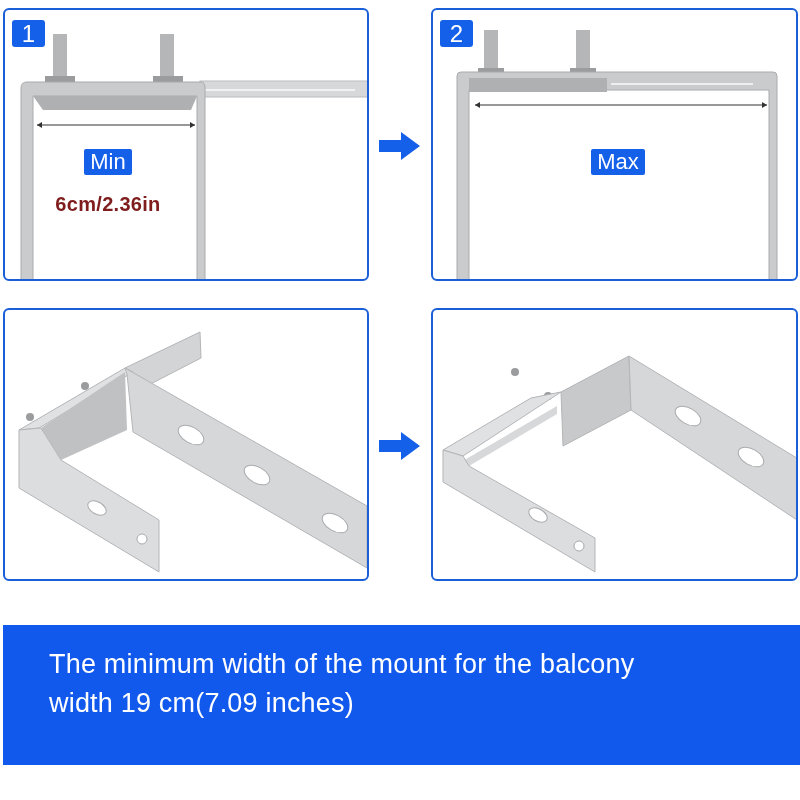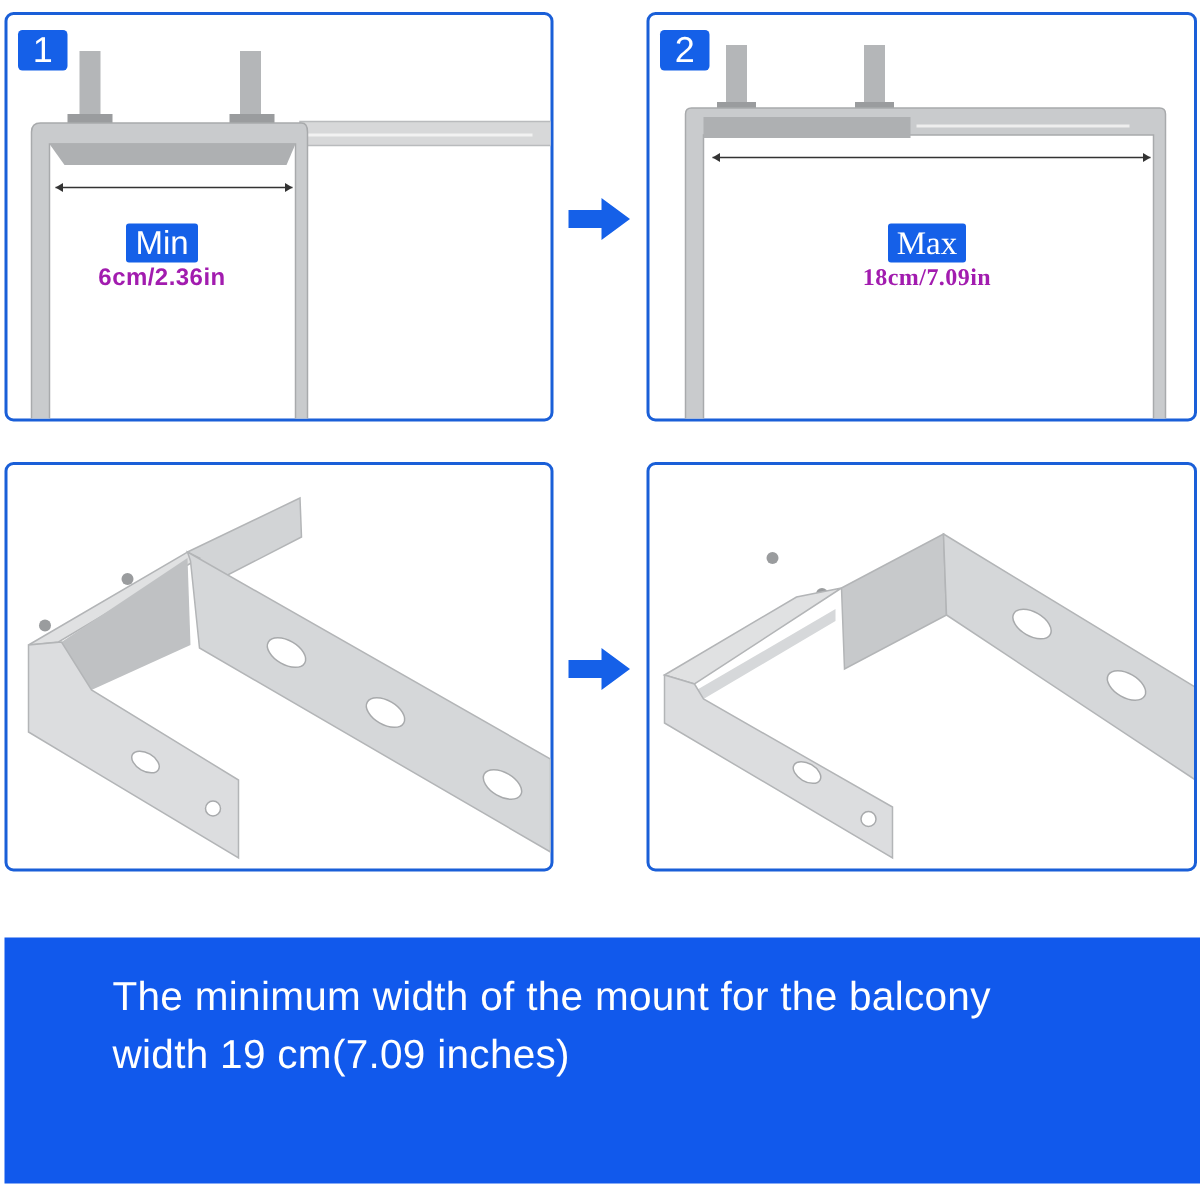--- a/index.html
+++ b/index.html
@@ -8,22 +8,22 @@
   .p1 { left: 3px; top: 8px; width: 366px; height: 273px; }
   .p2 { left: 431px; top: 8px; width: 367px; height: 273px; }
   .p3 { left: 3px; top: 308px; width: 366px; height: 273px; }
   .p4 { left: 431px; top: 308px; width: 367px; height: 273px; }
   .step-badge { position: absolute; left: 7px; top: 10px; width: 33px; height: 27px; background: #1560e8; color: #fff; font-size: 24px; line-height: 27px; text-align: center; border-radius: 3px; z-index: 3; }
   .arrow { position: absolute; width: 44px; height: 30px; }
   .a1 { left: 377px; top: 131px; }
   .a2 { left: 377px; top: 431px; }
   .label-wrap { position: absolute; text-align: center; z-index: 3; }
   .pill { display: inline-block; background: #1560e8; color: #fff; font-size: 22px; padding: 0 6px; border-radius: 2px; line-height: 26px; }
-  .dim { display: block; color: #a21caf; font-size: 16px; font-weight: bold; margin-top: 2px; letter-spacing: 0.3px; }
-  .banner { position: absolute; left: 3px; top: 625px; width: 797px; height: 164px; background: #1159ec; color: #fff; box-sizing: border-box; padding: 20px 0 0 72px; font-size: 27px; line-height: 39px; letter-spacing: 0.2px; }
+  .dim { display: block; color: #7f1d1d; font-size: 20px; font-weight: bold; margin-top: 18px; letter-spacing: 0.3px; }
+  .banner { position: absolute; left: 3px; top: 625px; width: 797px; height: 140px; background: #1159ec; color: #fff; box-sizing: border-box; padding: 20px 0 0 46px; font-size: 27px; line-height: 39px; letter-spacing: 0.2px; }
   svg { display: block; }
 </style>
 </head>
 <body>
 
 <div class="panel p1">
   <div class="step-badge">1</div>
   <svg width="366" height="273">
 
     <g>
@@ -64,23 +64,22 @@
       <rect x="143" y="20" width="14" height="42" fill="#b4b6b8"></rect>
       <rect x="137" y="58" width="26" height="6" fill="#9a9c9e"></rect>
     </g>
     <path d="M24 273 V66 Q24 62 28 62 H340 Q344 62 344 66 V273 H336 V80 H36 V273 Z" fill="#c9cbcd" stroke="#a8aaac"></path>
     <rect x="36" y="68" width="138" height="14" fill="#aeb0b2"></rect>
     <line x1="178" y1="74" x2="320" y2="74" stroke="#eeeeee" stroke-width="2"></line>
     <line x1="42" y1="95" x2="334" y2="95" stroke="#333" stroke-width="1"></line>
     <polygon points="42,95 47,92 47,98" fill="#333"></polygon>
     <polygon points="334,95 329,92 329,98" fill="#333"></polygon>
   </svg>
-  <div class="label-wrap" style="left:100px;top:139px;width:170px;font-family:Liberation Serif, serif;">
+  <div class="label-wrap" style="left:100px;top:139px;width:170px;">
     <span class="pill">Max</span>
-    <span class="dim">18cm/7.09in</span>
   </div>
 </div>
 
 <div class="panel p3">
   <svg width="366" height="273">
     <polygon points="120,58 195,22 196,48 130,82" fill="#d2d4d6" stroke="#b3b5b7"></polygon>
     <circle cx="80" cy="76" r="4" fill="#9a9c9e"></circle>
     <circle cx="25" cy="107" r="4" fill="#9a9c9e"></circle>
     <polygon points="14,120 120,58 128,62 34,118" fill="#e0e1e2" stroke="#b3b5b7"></polygon>
     <polygon points="36,118 120,62 122,120 56,150" fill="#bfc1c3"></polygon>

